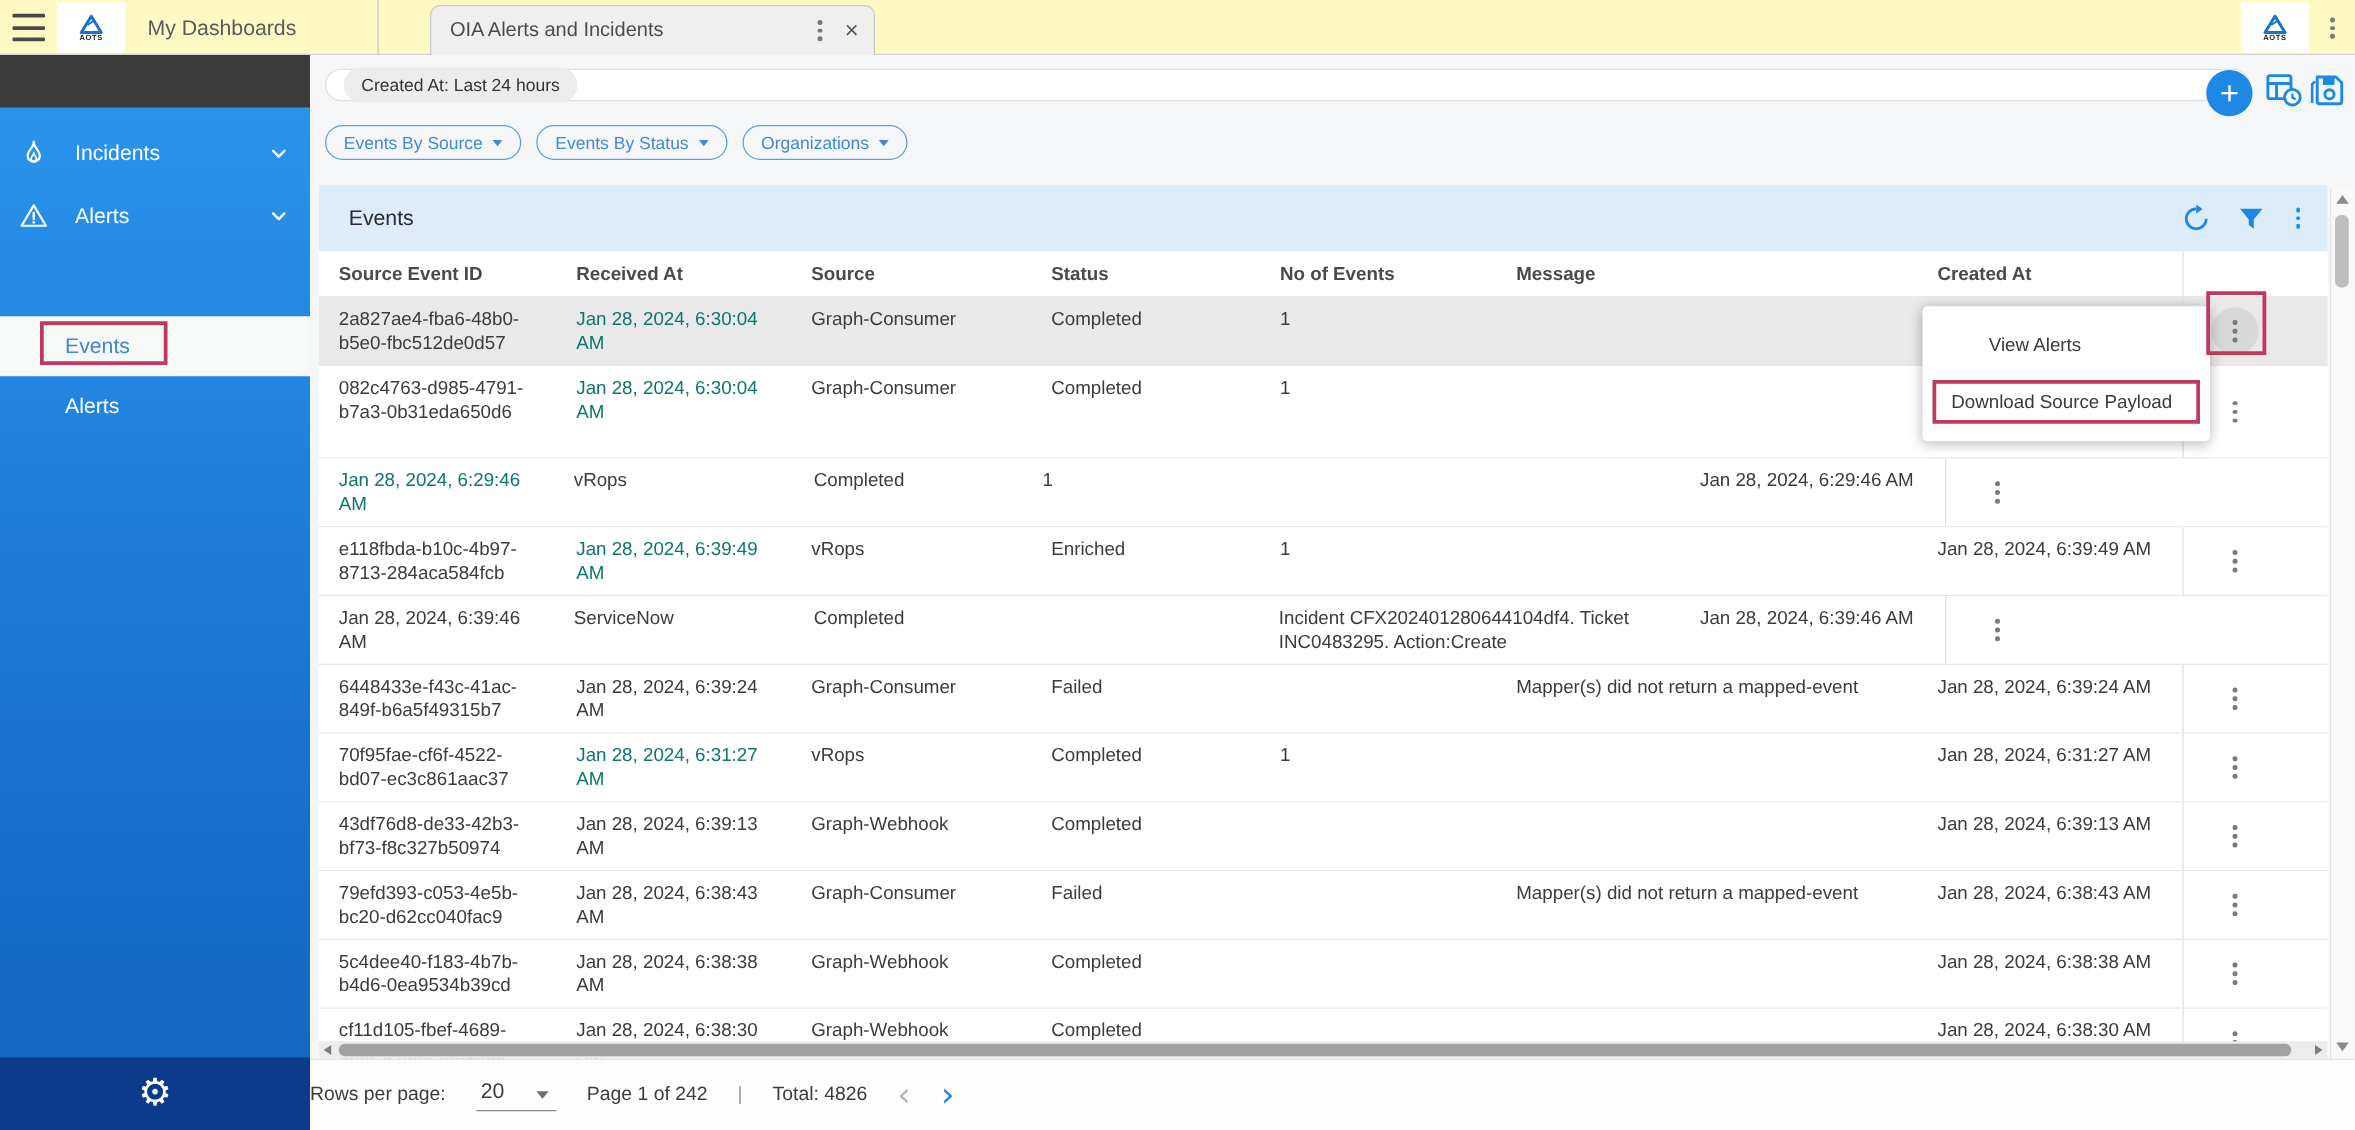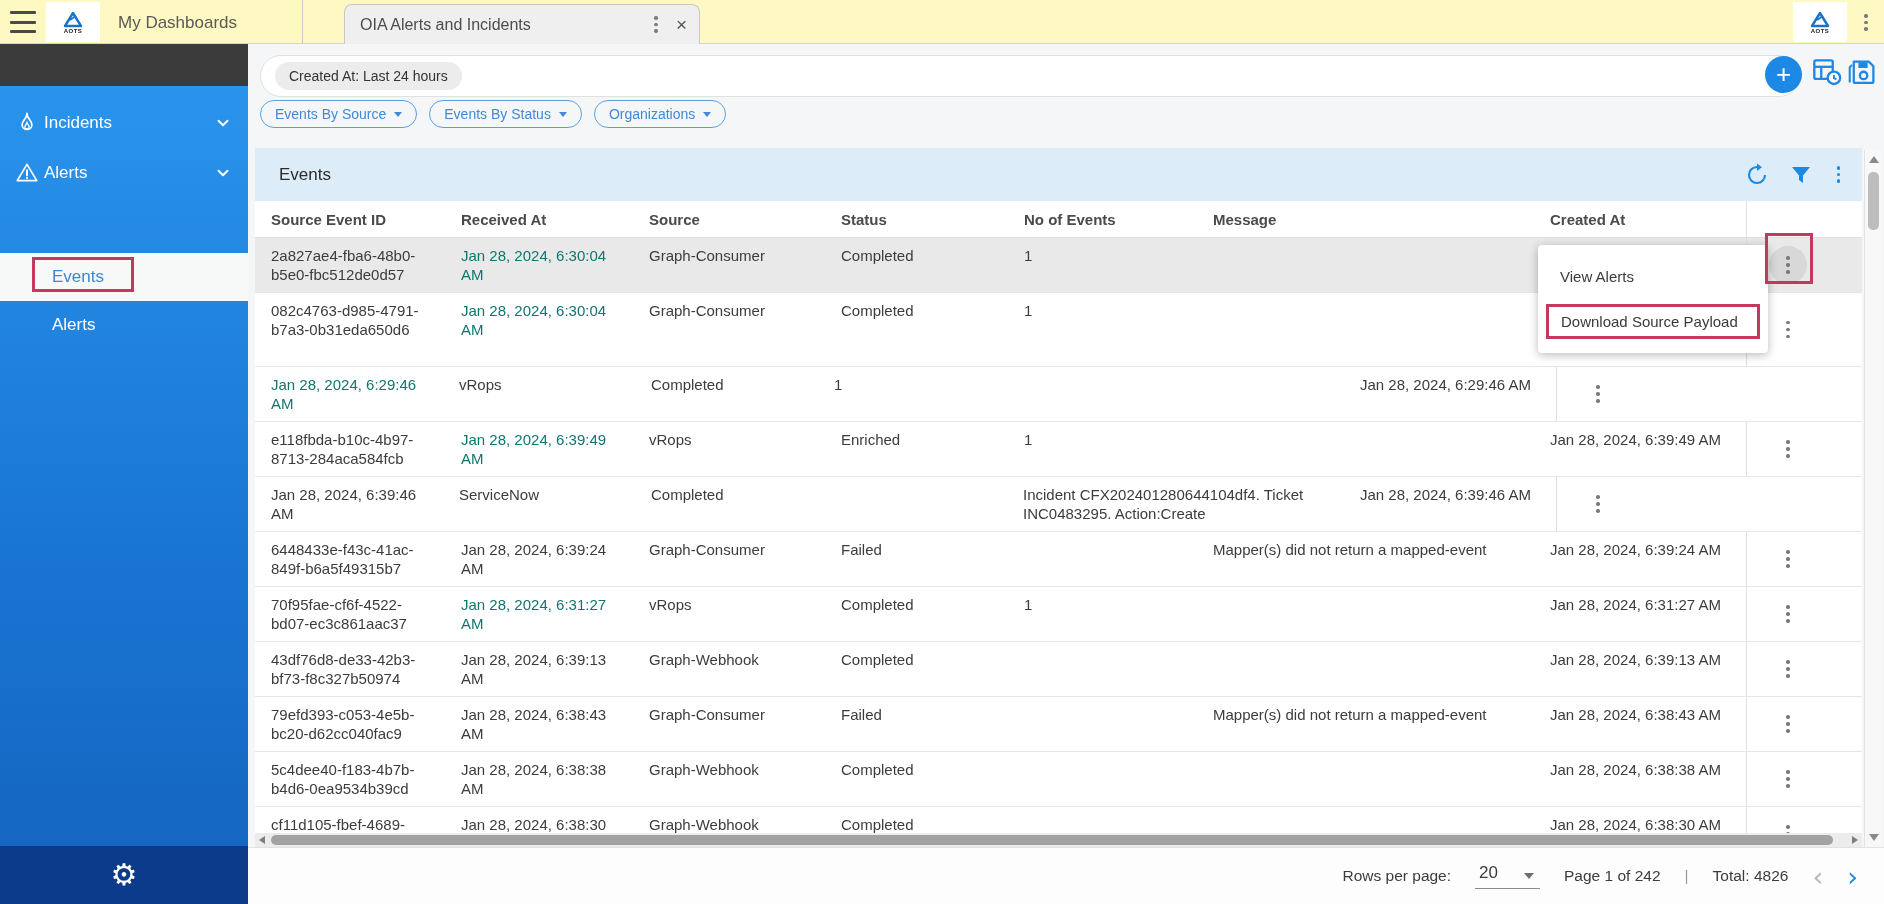--- a/index.html
+++ b/index.html
@@ -25,33 +25,33 @@
   .kebab-dots.blue i { background:#1e88e5; }
   .kebab-dots.gray i { background:#7a7a7a; }
   .tab-close { font-size:19px; color:#555; margin-left:14px; cursor:pointer; line-height:1; }
   .top-kebab { position:absolute; left:1860px; top:10px; }
 
   
   .sidebar { position:absolute; left:0; top:44px; width:248px; height:860px; background:linear-gradient(180deg,#2b97ef 0%, #1a77d4 55%, #1464c0 100%); }
   .sidebar-darkstrip { position:absolute; left:0; top:0; width:248px; height:42px; background:#3b3b3b; }
   .nav-item { position:absolute; left:0; width:248px; height:48px; display:flex; align-items:center; color:#fff; cursor:pointer; }
   .nav-item .nicon { width:26px; height:26px; margin-left:14px; flex:0 0 auto; }
-  .nav-item .nlabel { font-size:17px; margin-left:4px; flex:1; }
+  .nav-item .nlabel { font-size:17px; margin-left:20px; flex:1; }
   .nav-item .chev { margin-right:16px; width:18px; height:18px; }
   .nav-item.bold .nlabel { font-weight:bold; }
   .subnav-item { position:absolute; left:0; width:248px; height:48px; display:flex; align-items:center; cursor:pointer; }
   .subnav-item .slabel { font-size:17px; margin-left:52px; }
   .subnav-item.active { background:#f7f8f8; }
   .subnav-item.active .slabel { color:#3f87d3; }
   .subnav-item .slabel.white { color:#fff; }
   .sidebar-foot { position:absolute; left:0; bottom:0; width:248px; height:58px; background:#0c3b8c; display:flex; align-items:center; justify-content:center; }
   .gear { color:#fff; font-size:30px; line-height:1; cursor:pointer; }
 
   
-  .filter-card { position:absolute; left:260px; top:55px; width:1540px; height:42px; background:#fff; border:1px solid #e0e0e0; border-radius:21px; display:flex; align-items:center; }
+  .filter-card { position:absolute; left:260px; top:55px; width:1540px; height:26px; background:#fff; border:1px solid #e0e0e0; border-radius:21px; display:flex; align-items:center; }
   .created-chip { margin-left:14px; background:#ececec; border-radius:14px; padding:6px 14px; font-size:14px; color:#333; }
   .plus-btn { position:absolute; left:1765px; top:56px; width:37px; height:37px; border-radius:50%; background:#1e88e5; color:#fff; border:none; font-size:26px; font-weight:300; line-height:33px; text-align:center; cursor:pointer; }
   .hdr-icon { position:absolute; top:57px; width:30px; height:30px; cursor:pointer; }
   .chips-row { position:absolute; left:260px; top:100px; display:flex; gap:12px; }
   .chip { border:1.5px solid #5c9fe0; color:#4189d6; background:transparent; border-radius:15px; padding:5px 14px; font-size:14px; display:flex; align-items:center; gap:8px; cursor:pointer; }
   .caret-down { width:0; height:0; border-left:4.5px solid transparent; border-right:4.5px solid transparent; border-top:5.5px solid #4189d6; display:inline-block; }
 
   
   .panel { position:absolute; left:255px; top:148px; width:1607px; height:699px; background:#fff; }
   .panel-header { position:absolute; left:0; top:0; width:100%; height:53px; background:#dcecf8; display:flex; align-items:center; }
@@ -88,30 +88,30 @@
   .vscroll .up { position:absolute; top:6px; left:4px; width:0; height:0; border-left:5px solid transparent; border-right:5px solid transparent; border-bottom:7px solid #8a8a8a; }
   .vscroll .down { position:absolute; bottom:6px; left:4px; width:0; height:0; border-left:5px solid transparent; border-right:5px solid transparent; border-top:7px solid #8a8a8a; }
   .vscroll .thumb { position:absolute; top:22px; left:3px; width:11px; height:58px; background:#bdbdbd; border-radius:5px; }
   .hscroll { position:absolute; left:0; bottom:0; width:100%; height:14px; background:#ececec; }
   .hscroll .left { position:absolute; left:4px; top:3px; width:0; height:0; border-top:4.5px solid transparent; border-bottom:4.5px solid transparent; border-right:6px solid #7d7d7d; }
   .hscroll .right { position:absolute; right:4px; top:3px; width:0; height:0; border-top:4.5px solid transparent; border-bottom:4.5px solid transparent; border-left:6px solid #7d7d7d; }
   .hscroll .thumb { position:absolute; left:16px; top:2px; width:1562px; height:10px; background:#a2a2a2; border-radius:5px; }
 
   
   .ctx-menu { position:absolute; left:1538px; top:245px; width:230px; background:#fff; border-radius:4px; box-shadow:0 2px 10px rgba(0,0,0,.28); padding:12px 0 14px; z-index:60; }
-  .mi { font-size:15px; color:#3a3a3a; padding:11px 22px; cursor:pointer; }
+  .mi { font-size:15px; color:#3a3a3a; padding:11px 22px; cursor:pointer;margin-left:31px; }
   .mi.annot { margin:8px 8px 0; border:3px solid #c2395f; padding:6px 12px; }
 
   
   .annot-box { position:absolute; border:3px solid #c2395f; z-index:70; pointer-events:none; }
   #annot-events { left:32px; top:257px; width:102px; height:35px; }
   #annot-kebab  { left:1765px; top:233px; width:48px; height:51px; }
 
   
-  .footer { position:absolute; left:248px; top:847px; width:1636px; height:57px; background:#fdfdfd; border-top:1px solid #e2e2e2; display:flex; align-items:center; justify-content:flex-end; padding-right:26px; gap:24px; font-size:15.5px; color:#3c3c3c; }
+  .footer { position:absolute; left:248px; top:847px; width:1636px; height:57px; background:#fdfdfd; border-top:1px solid #e2e2e2; display:flex; align-items:center; padding-right:26px; gap:24px; font-size:15.5px; color:#3c3c3c; }
   .rpp-select { display:flex; align-items:end; gap:26px; border-bottom:1px solid #8a8a8a; padding:0 6px 5px 4px; cursor:pointer; }
   .rpp-value { font-size:17px; }
   .caret-gray { width:0; height:0; border-left:5.5px solid transparent; border-right:5.5px solid transparent; border-top:6.5px solid #6f6f6f; margin-bottom:4px; }
   .pg-sep { color:#9a9a9a; }
   .pg-chev { font-size:27px; line-height:1; cursor:pointer; font-family:"DejaVu Sans",sans-serif; }
   .pg-chev.prev { color:#b5b5b5; }
   .pg-chev.next { color:#1e88e5; }
 </style>
 </head>
 <body>

